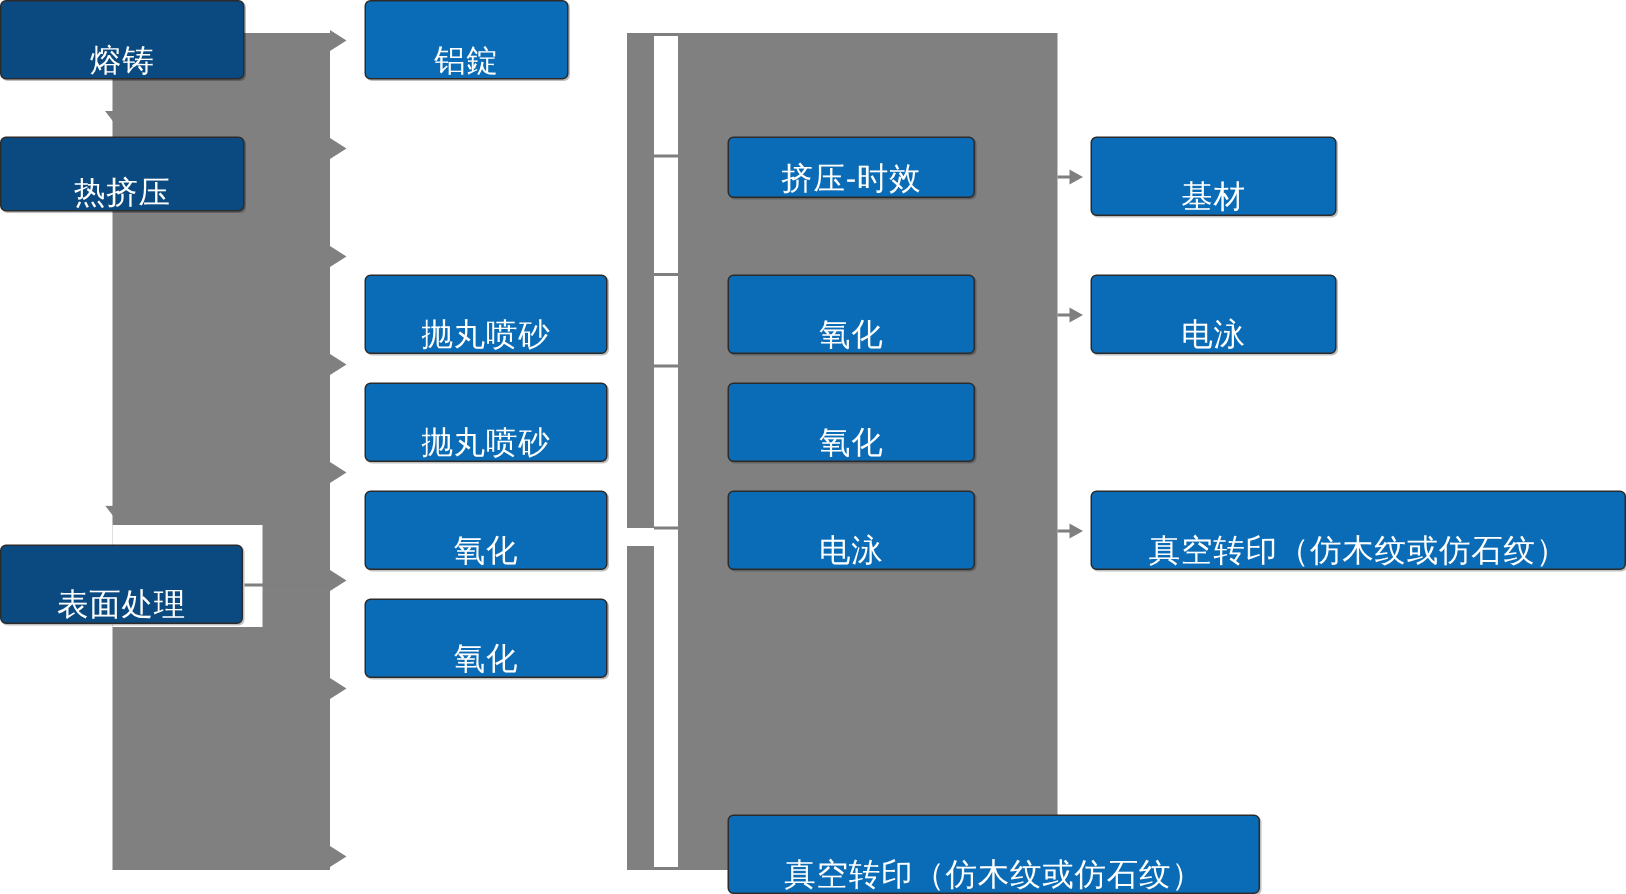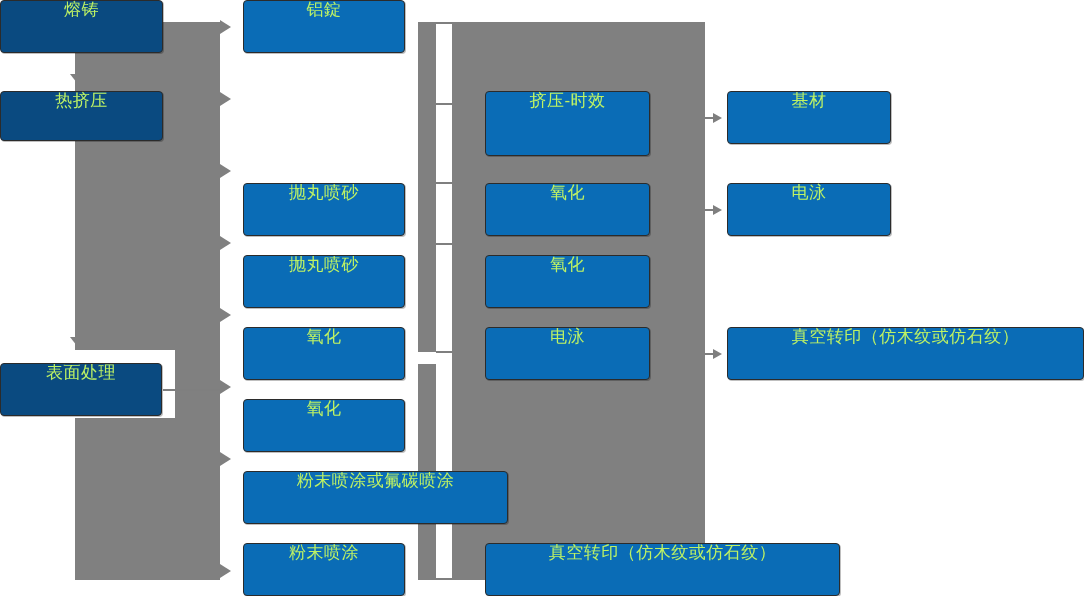--- a/index.html
+++ b/index.html
@@ -47,26 +47,26 @@
     position: absolute;
     height: 2px;
     background: #7f7f7f;
   }
 
   
   .box {
     position: absolute;
     box-sizing: border-box;
     display: flex;
-    align-items: flex-start;
+    align-items: flex-end;
     justify-content: center;
-    color: #bef264;
+    color: #ffffff;
     border: 1px solid #2b2b2b;
     border-radius: 4px;
-    font-size: 17px;
+    font-size: 21px;
     line-height: 1.1;
     letter-spacing: 0.5px;
     white-space: nowrap;
     box-shadow: 1px 1px 0 rgba(0,0,0,0.25);
   }
   .box.dark {
     background: #0a4a80;
   }
   .box.bright {
     background: #0a6cb6;
@@ -119,43 +119,37 @@
   <div class="box dark" style="left:0px; top:0px; width:163px; height:53px;">
     <span>熔铸</span>
   </div>
   <div class="box dark" style="left:0px; top:91px; width:163px; height:50px;">
     <span>热挤压</span>
   </div>
   <div class="box dark" style="left:0px; top:363px; width:162px; height:53px;">
     <span>表面处理</span>
   </div>
 
-  <div class="box bright" style="left:243px; top:0px; width:162px; height:53px;">
+  <div class="box bright" style="left:243px; top:0px; width:136px; height:53px;">
     <span>铝錠</span>
   </div>
   <div class="box bright" style="left:243px; top:183px; width:162px; height:53px;">
     <span>抛丸喷砂</span>
   </div>
   <div class="box bright" style="left:243px; top:255px; width:162px; height:53px;">
     <span>抛丸喷砂</span>
   </div>
   <div class="box bright" style="left:243px; top:327px; width:162px; height:53px;">
     <span>氧化</span>
   </div>
   <div class="box bright" style="left:243px; top:399px; width:162px; height:53px;">
     <span>氧化</span>
   </div>
-  <div class="box bright" style="left:243px; top:471px; width:265px; height:53px;">
-    <span>粉末喷涂或氟碳喷涂</span>
-  </div>
-  <div class="box bright" style="left:243px; top:543px; width:162px; height:53px;">
-    <span>粉末喷涂</span>
-  </div>
 
-  <div class="box bright" style="left:485px; top:91px; width:165px; height:65px;">
+  <div class="box bright" style="left:485px; top:91px; width:165px; height:41px;">
     <span>挤压-时效</span>
   </div>
   <div class="box bright" style="left:485px; top:183px; width:165px; height:53px;">
     <span>氧化</span>
   </div>
   <div class="box bright" style="left:485px; top:255px; width:165px; height:53px;">
     <span>氧化</span>
   </div>
   <div class="box bright" style="left:485px; top:327px; width:165px; height:53px;">
     <span>电泳</span>

